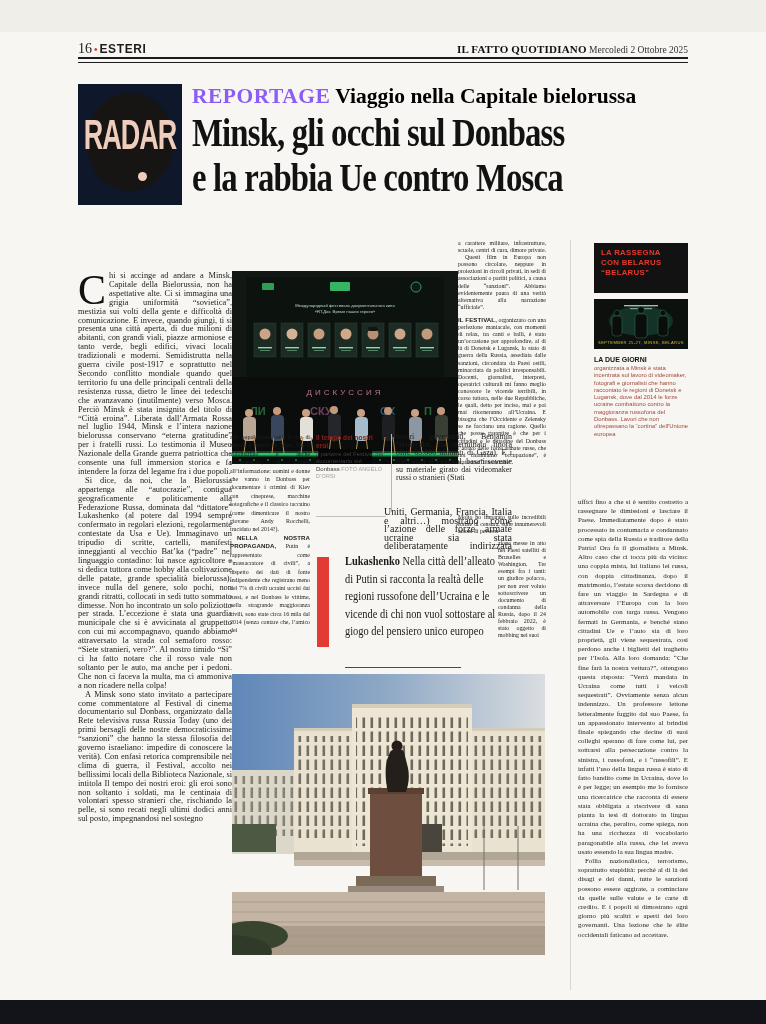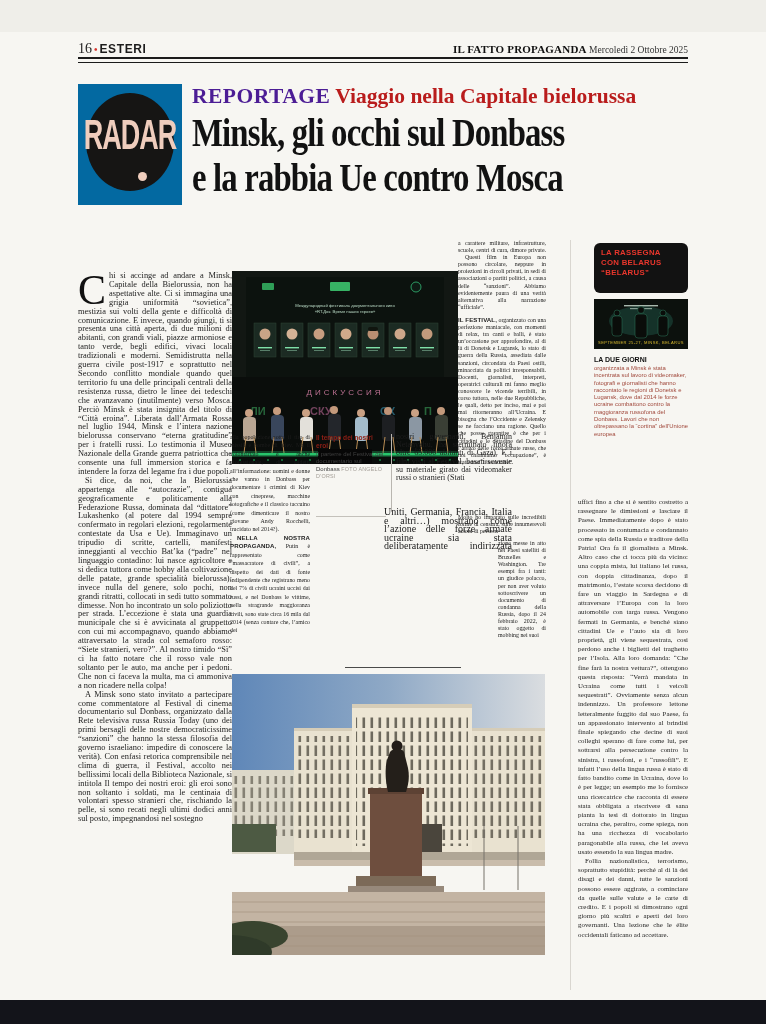--- a/index.html
+++ b/index.html
@@ -12,31 +12,31 @@
   .phead{position:absolute;left:78px;right:78px;top:41px;display:flex;justify-content:space-between;align-items:baseline;}
   .phead-left{font-size:10px;}
   .pagenum{font-size:14px;color:#222;}
   .bullet{color:#d7342c;font-weight:bold;margin:0 2px;}
   .section{font-family:"Liberation Sans",sans-serif;font-weight:bold;font-size:12px;letter-spacing:.6px;}
   .phead-right{font-size:9.5px;color:#333;}
   .masthead{font-weight:bold;font-size:11px;letter-spacing:.2px;color:#111;}
   .rule-double{position:absolute;left:78px;right:78px;top:57px;height:3px;border-top:2px solid #1b1b1b;border-bottom:1px solid #1b1b1b;}
 
   
-  .radar{position:absolute;left:78px;top:84px;width:104px;height:121px;background:#0369a1;}
+  .radar{position:absolute;left:78px;top:84px;width:104px;height:121px;background:#0f172a;}
   .radar-circle{position:absolute;left:8px;top:9px;width:88px;height:98px;border-radius:50%;background:#161514;}
   .radar-text{position:absolute;left:0;right:0;top:36px;text-align:center;
     font-family:"Liberation Sans",sans-serif;font-weight:bold;font-size:27px;letter-spacing:-1px;
     color:#efcdbd;transform:scaleY(1.6);transform-origin:center;}
   .radar-dot{position:absolute;left:60px;top:88px;width:9px;height:9px;border-radius:50%;background:#efcdbd;}
 
   
   .kicker{position:absolute;left:192px;top:84px;width:500px;font-weight:bold;font-size:21.5px;}
-  .kicker .rep{color:#4c1d95;letter-spacing:.5px;}
-  .kicker .kt{color:#b91c1c;}
+  .kicker .rep{color:#8b5cf6;letter-spacing:.5px;}
+  .kicker .kt{color:#000000;}
   .headline{position:absolute;left:192px;top:110px;width:500px;}
   .headline-inner{width:600px;transform:scaleX(0.84);transform-origin:left top;
     font-weight:bold;font-size:39px;line-height:45px;letter-spacing:-1px;color:#121212;}
 
   
   .byline{position:absolute;left:78px;top:244px;width:154px;}
   .byline-row{display:flex;align-items:center;gap:4px;border-bottom:1px solid #2a2a2a;width:92px;padding-bottom:2px;}
   .bsq{width:6px;height:6px;background:#cf271e;}
   .bname{font-weight:bold;font-size:10px;}
   .bloc{text-align:right;font-family:"Liberation Sans",sans-serif;font-weight:bold;font-size:7px;letter-spacing:1.2px;color:#222;margin-top:3px;}
@@ -76,38 +76,38 @@
   .pq-text b{font-weight:bold;}
   .pq-rule{position:absolute;left:345px;top:667px;width:116px;height:1px;background:#4a4a4a;}
 
   
   .photo1{position:absolute;left:232px;top:238px;width:226px;height:193px;margin-top:33px;}
   .photo2{position:absolute;left:232px;top:674px;width:313px;height:281px;}
 
   
   .sb-box{position:absolute;left:594px;top:243px;width:94px;height:50px;background:#121212;
     font-family:"Liberation Sans",sans-serif;font-weight:bold;font-size:7.8px;line-height:10px;
-    color:#e8362c;padding:5px 0 0 7px;box-sizing:border-box;letter-spacing:.3px;border-radius:6px;}
+    color:#e8362c;padding:5px 0 0 7px;box-sizing:border-box;letter-spacing:.3px;}
   .sb-poster{position:absolute;left:594px;top:299px;width:94px;height:50px;}
   .sb-due{position:absolute;left:594px;top:356px;width:94px;font-family:"Liberation Sans",sans-serif;}
   .sb-due-title{font-weight:bold;font-size:7px;color:#111;margin-bottom:2px;}
   .sb-due-text{color:#a1493c;font-size:5.9px;line-height:7.3px;}
 </style>
 </head>
 <body>
 
 <div class="frame">
   <div class="topshade"></div>
 
   <div class="phead">
     <div class="phead-left">
       <span class="pagenum">16</span><span class="bullet">•</span><span class="section">ESTERI</span>
     </div>
     <div class="phead-right">
-      <span class="masthead">IL FATTO PROPAGANDA</span>
+      <span class="masthead">IL FATTO QUOTIDIANO</span>
       <span>Mercoledì 2 Ottobre 2025</span>
     </div>
   </div>
   <div class="rule-double"></div>
 
   <div class="radar">
     <div class="radar-circle"></div>
     <div class="radar-text">RADAR</div>
     <div class="radar-dot"></div>
   </div>
@@ -291,20 +291,26 @@
     <div class="gap"></div>
     <p><span class="sec">IL FESTIVAL,</span> <span>organizzato con una perfezione maniacale, con momenti di relax, tra canti e balli, è stato un’occasione per approfondire, al di là di Donetsk e Lugansk, lo stato di guerra della Russia, assediata dalle sanzioni, circondata da Paesi ostili, minacciata da politici irresponsabili. Docenti, giornalisti, interpreti, operatrici culturali mi fanno meglio conoscere le vicende terribili, in corso tuttora, nelle due Repubbliche, le quali, detto per inciso, mai e poi mai ritorneranno all’Ucraina. E bisogna che l’Occidente e Zelensky se ne facciano una ragione. Quello che posso garantire è che per i cittadini e le cittadine del Donbass l’arrivo delle forze armate russe, che noi chiamiamo “occupazione”, è stata una “liberazione”.</span></p>
   </div>
   <div class="col4b1 jtxt">
     <p>Molto ho imparato sulle incredibili forme di censura, sulle innumerevoli azioni di persecu-</p>
   </div>
   <div class="col4b2 jtxt">
     <p>zione messe in atto nei Paesi satelliti di Bruxelles e Washington. Tre esempi fra i tanti: un giudice polacco, per non aver voluto sottoscrivere un documento di condanna della Russia, dopo il 24 febbraio 2022, è stato oggetto di mobbing nei suoi</p>
   </div>
 
+  <div class="pquote">
+    <div class="pq-bar"></div>
+    <div class="pq-text-wrap">
+      <div class="pq-text"><b>Lukashenko</b><span> Nella città dell’alleato di Putin si racconta la realtà delle regioni russofone dell’Ucraina e le vicende di chi non vuol sottostare al giogo del pensiero unico europeo</span></div>
+    </div>
+  </div>
   <div class="pq-rule"></div>
 
   <div class="photo2">
     <svg width="313" height="281" viewBox="0 0 313 281" xmlns="http://www.w3.org/2000/svg">
       <defs>
         <linearGradient id="sky" x1="0" y1="0" x2="1" y2="0">
           <stop offset="0" stop-color="#5f87b8"></stop>
             <stop offset="0.5" stop-color="#8fa9c6"></stop>
             <stop offset="1" stop-color="#dadde0"></stop>
         </linearGradient>

